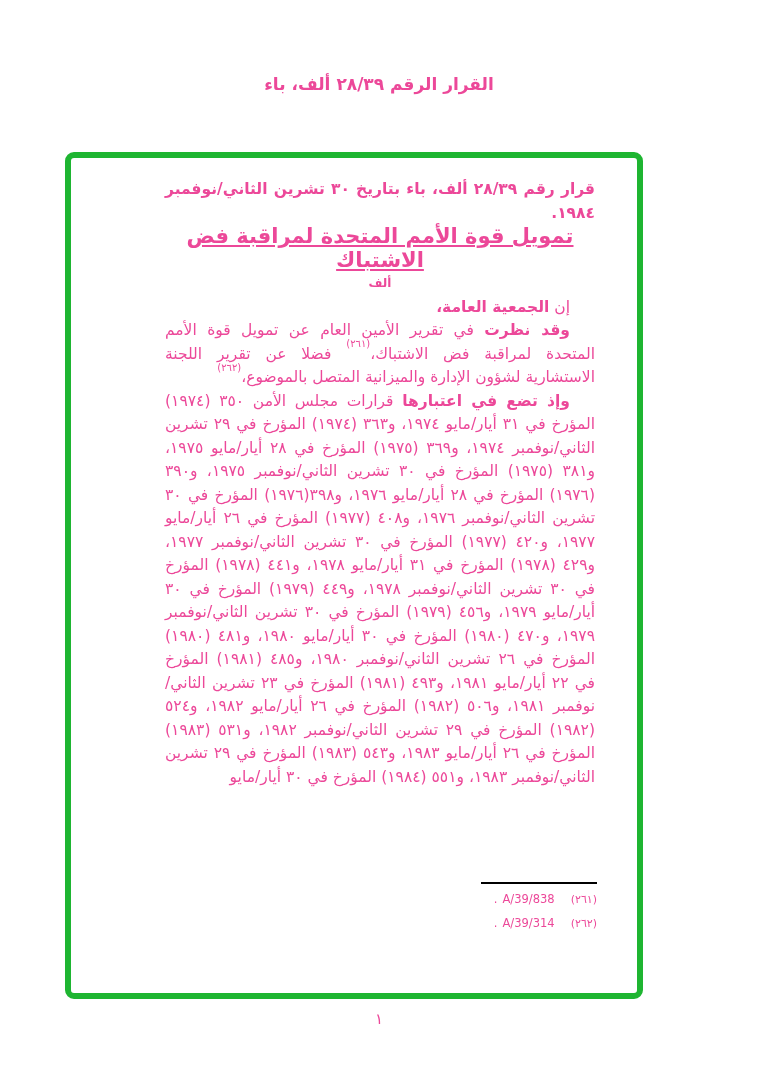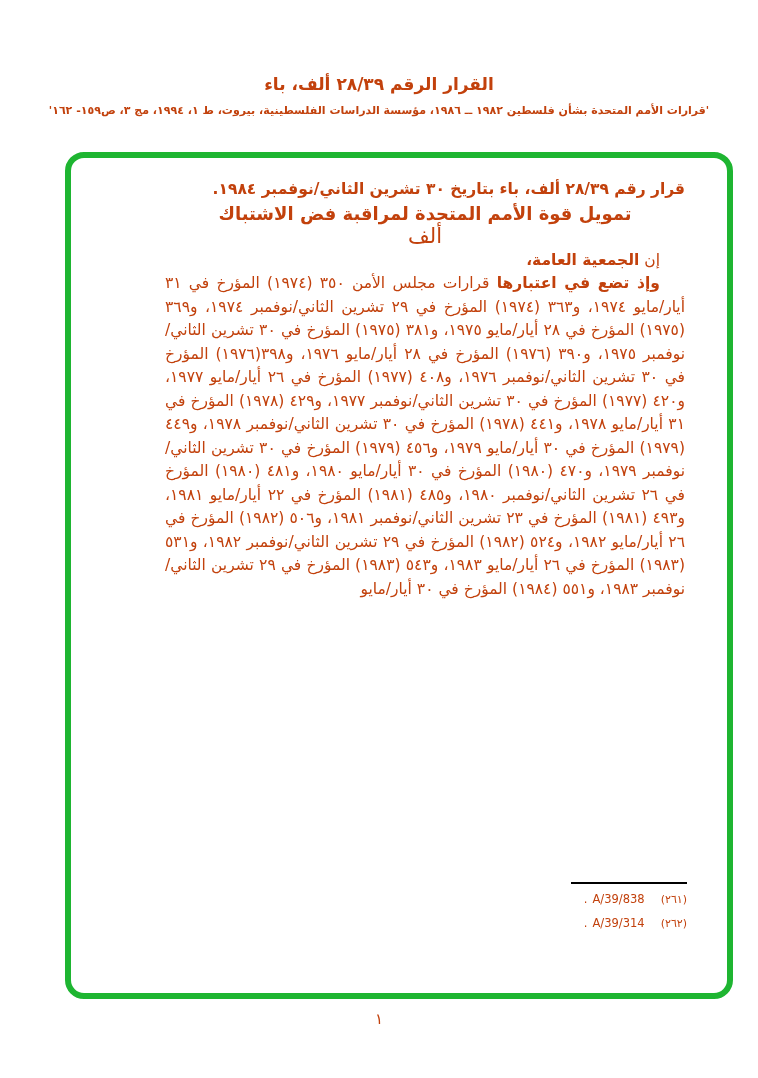--- a/index.html
+++ b/index.html
@@ -1,40 +1,40 @@
 <!DOCTYPE html>
 <html lang="ar" dir="rtl"><head>
 <meta charset="utf-8">
 <style>
   html,body { margin:0; padding:0; background:#ffffff; }
   .page {
     position:relative; width:758px; height:1078px; background:#ffffff;
-    font-family:"DejaVu Sans", sans-serif; direction:rtl; color:#c2410c;
+    font-family:"DejaVu Sans", sans-serif; direction:rtl; color:#ec4899;
     overflow:hidden;
   }
   
   .header { position:absolute; top:74px; left:0; right:0; text-align:center; }
   .doc-title { font-size:17px; font-weight:bold; letter-spacing:0; }
   .doc-source { font-size:11px; font-weight:bold; margin-top:10px; white-space:nowrap; }
 
   
   .greenbox {
-    position:absolute; top:152px; left:65px; width:668px; height:847px;
-    border:6px solid #1eb531; border-radius:19px; box-sizing:border-box;
+    position:absolute; top:152px; left:65px; width:578px; height:847px;
+    border:6px solid #1eb531; border-radius:9px; box-sizing:border-box;
     background:#ffffff;
   }
   .content {
     position:absolute; top:20px; right:42px; left:94px;
     font-size:15.5px; line-height:23.5px; text-align:justify;
   }
   .content p, .content h2, .content h3 { margin:0; padding:0; }
   .bold { font-weight:bold;margin-top:20px; }
   .p-intro { font-weight:bold; }
-  .h-heading { font-size:18px; font-weight:bold; text-align:center; margin-top:10px; }
-  .h-section { font-size:21px; font-weight:normal; text-align:center; margin-top:11px; }
+  .h-heading { font-size:21px; font-weight:bold; text-align:center; margin-top:10px;text-decoration:underline; }
+  .h-section { font-size:12px; font-weight:bold; text-align:center; margin-top:11px; }
   .p-assembly { margin-top:4px; text-indent:25px; }
   .p-considered { margin-bottom:11px; text-indent:25px; }
   .p-recalling { text-indent:25px; }
   sup.fn-ref { font-size:10px; line-height:0; position:relative; top:-5px; font-weight:normal; }
 
   
   .footnotes { position:absolute; top:724px; right:40px; }
   .fn-rule { width:116px; border-top:2px solid #000; margin-bottom:8px; }
   .fn-row { display:flex; direction:rtl; align-items:baseline; font-size:11.5px; margin-bottom:10px; }
   .fn-doc { margin:0 16px 0 5px; direction:ltr; unicode-bidi:embed; font-size:11.5px; }
@@ -44,30 +44,30 @@
   
   .pagenum { position:absolute; top:1010px; left:0; right:0; text-align:center; font-size:15px; }
 </style>
 </head>
 <body>
 
 <div class="page">
 
   <div class="header">
     <div class="doc-title">القرار الرقم ٢٨/٣٩ ألف، باء</div>
-    <div class="doc-source">'قرارات الأمم المتحدة بشأن فلسطين ١٩٨٢ ــ ١٩٨٦، مؤسسة الدراسات الفلسطينية، بيروت، ط ١، ١٩٩٤، مج ٣،  ص١٥٩- ١٦٢'</div>
   </div>
 
   <div class="greenbox" style="border-color: rgb(30, 181, 49);">
 
     <div class="content">
       <p class="p-intro">قرار رقم ٢٨/٣٩ ألف، باء بتاريخ ٣٠ تشرين الثاني/نوفمبر ١٩٨٤.</p>
       <h2 class="h-heading">تمويل قوة الأمم المتحدة لمراقبة فض الاشتباك</h2>
       <h3 class="h-section">ألف</h3>
       <p class="p-assembly"><span>إن </span><span class="bold">الجمعية العامة،</span></p>
+      <p class="p-considered"><span class="bold">وقد نظرت</span><span> في تقرير الأمين العام عن تمويل قوة الأمم المتحدة لمراقبة فض الاشتباك،</span><sup class="fn-ref">(٢٦١)</sup><span> فضلا عن تقرير اللجنة الاستشارية لشؤون الإدارة والميزانية المتصل بالموضوع،</span><sup class="fn-ref">(٢٦٢)</sup></p>
       <p class="p-recalling"><span class="bold">وإذ تضع في اعتبارها</span><span> قرارات مجلس الأمن ٣٥٠ (١٩٧٤) المؤرخ في ٣١ أيار/مايو ١٩٧٤، و٣٦٣ (١٩٧٤) المؤرخ في ٢٩ تشرين الثاني/نوفمبر ١٩٧٤، و٣٦٩ (١٩٧٥) المؤرخ في ٢٨ أيار/مايو ١٩٧٥، و٣٨١ (١٩٧٥) المؤرخ في ٣٠ تشرين الثاني/نوفمبر ١٩٧٥، و٣٩٠ (١٩٧٦) المؤرخ في ٢٨ أيار/مايو ١٩٧٦، و٣٩٨(١٩٧٦) المؤرخ في ٣٠ تشرين الثاني/نوفمبر ١٩٧٦، و٤٠٨ (١٩٧٧) المؤرخ في ٢٦ أيار/مايو ١٩٧٧، و٤٢٠ (١٩٧٧) المؤرخ في ٣٠ تشرين الثاني/نوفمبر ١٩٧٧، و٤٢٩ (١٩٧٨) المؤرخ في ٣١ أيار/مايو ١٩٧٨، و٤٤١ (١٩٧٨) المؤرخ في ٣٠ تشرين الثاني/نوفمبر ١٩٧٨، و٤٤٩ (١٩٧٩) المؤرخ في ٣٠ أيار/مايو ١٩٧٩، و٤٥٦ (١٩٧٩) المؤرخ في ٣٠ تشرين الثاني/نوفمبر ١٩٧٩، و٤٧٠ (١٩٨٠) المؤرخ في ٣٠ أيار/مايو ١٩٨٠، و٤٨١ (١٩٨٠) المؤرخ في ٢٦ تشرين الثاني/نوفمبر ١٩٨٠، و٤٨٥ (١٩٨١) المؤرخ في ٢٢ أيار/مايو ١٩٨١، و٤٩٣ (١٩٨١) المؤرخ في ٢٣ تشرين الثاني/نوفمبر ١٩٨١، و٥٠٦ (١٩٨٢) المؤرخ في ٢٦ أيار/مايو ١٩٨٢، و٥٢٤ (١٩٨٢) المؤرخ في ٢٩ تشرين الثاني/نوفمبر ١٩٨٢، و٥٣١ (١٩٨٣) المؤرخ في ٢٦ أيار/مايو ١٩٨٣، و٥٤٣ (١٩٨٣) المؤرخ في ٢٩ تشرين الثاني/نوفمبر ١٩٨٣، و٥٥١ (١٩٨٤) المؤرخ في ٣٠ أيار/مايو</span></p>
     </div>
 
     <div class="footnotes">
       <div class="fn-rule"></div>
       <div class="fn-row">
         <span class="fn-marker">(٢٦١)</span>
         <span class="fn-doc">A/39/838</span>
         <span class="fn-period">.</span>
       </div>

